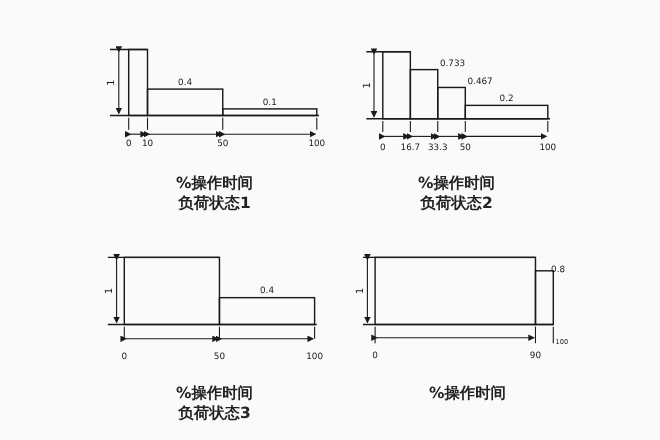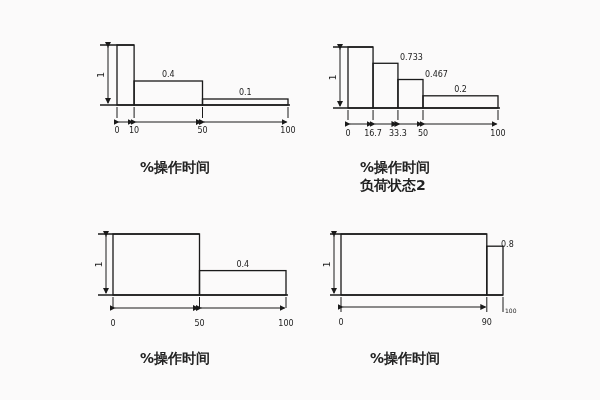--- a/index.html
+++ b/index.html
@@ -1,19 +1,19 @@
 <!DOCTYPE html>
 <html><head>
 <meta charset="utf-8">
 <style>
   html, body { margin:0; padding:0; }
   body { width:600px; height:400px; background:#fbfafa; position:relative; overflow:hidden;
          font-family: "DejaVu Sans", "Liberation Sans", sans-serif; color:#1a1a1a; }
   svg { position:absolute; left:0; top:0; }
-  .caption { position:absolute; text-align:left; font-size:14px; font-weight:bold; line-height:18px; color:#222; }
+  .caption { position:absolute; text-align:center; font-size:14px; font-weight:bold; line-height:18px; color:#222; }
   .caption div { white-space:nowrap; }
 </style>
 </head>
 <body>
 
 <svg width="600" height="400" viewBox="0 0 600 400">
   <defs>
     <marker id="ah" markerWidth="6" markerHeight="6" refX="5" refY="3" orient="auto" markerUnits="strokeWidth">
       <path d="M0,0 L6,3 L0,6 z" fill="#1a1a1a"></path>
     </marker>
@@ -99,23 +99,25 @@
         <line x1="342.5" y1="307" x2="485.3" y2="307" stroke-width="1" marker-end="url(#ah)" marker-start="url(#ah)"></line>
         <text x="341" y="325" fill="#1a1a1a" stroke="none" text-anchor="middle" font-size="8">0</text>
         <text x="486.8" y="325" fill="#1a1a1a" stroke="none" text-anchor="middle" font-size="8">90</text>
         <text x="505" y="313" fill="#1a1a1a" stroke="none" text-anchor="start" font-size="6">100</text>
       </g>
     </g>
 </svg>
 
 <div class="caption" style="left:140px; top:158px; width:110px;">
   <div>%操作时间</div>
+  <div>负荷状态1</div>
 </div>
 <div class="caption" style="left:360px; top:158px; width:110px;">
   <div>%操作时间</div>
   <div>负荷状态2</div>
 </div>
 <div class="caption" style="left:140px; top:349px; width:110px;">
   <div>%操作时间</div>
+  <div>负荷状态3</div>
 </div>
 <div class="caption" style="left:370px; top:349px; width:110px;">
   <div>%操作时间</div>
 </div>
 
 </body></html>

